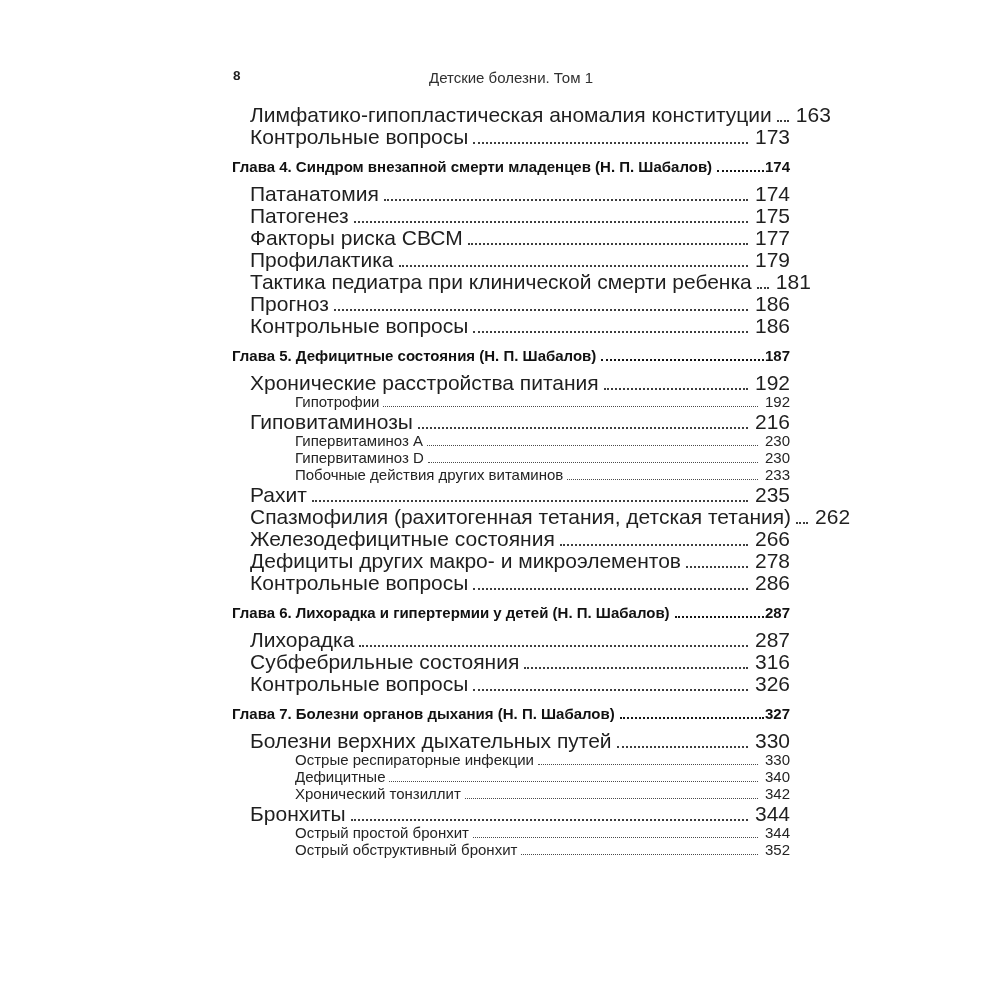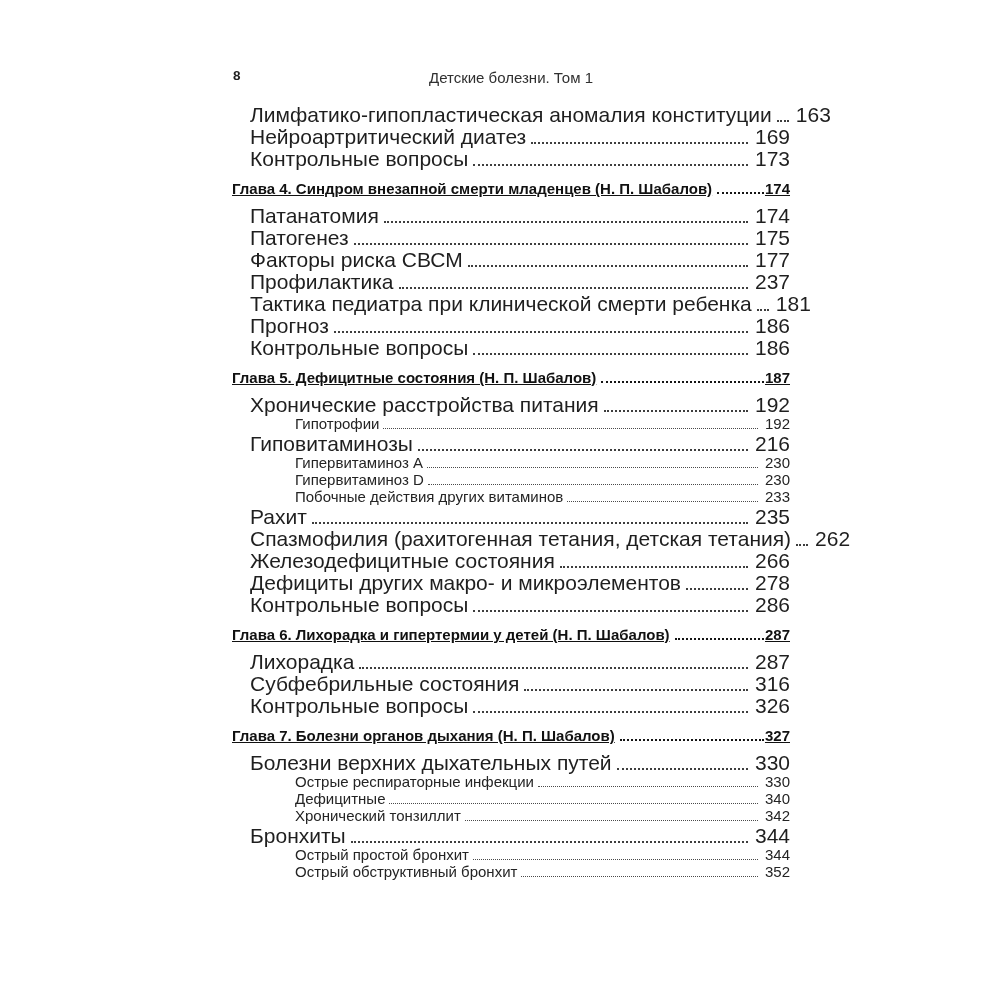--- a/index.html
+++ b/index.html
@@ -45,21 +45,20 @@
     padding-left: 63px;
     color: #242424;
   }
   .row.chapter {
     height: 22px;
     margin-top: 11px;
     margin-bottom: 2px;
     font-size: 15px;
     font-weight: 700;
     color: #111;
-    text-decoration: underline;
   }
   .title { white-space: nowrap; }
   .leader {
     flex: 1;
     height: 2px;
     margin-left: 5px;
     border-bottom: 2px dotted #3e3e3e;
     min-width: 12px;
   }
   .row.l2 .leader {
@@ -85,25 +84,20 @@
   <span class="running-title">Детские болезни. Том 1</span>
 </div>
 
 <div class="toc" id="toc">
     <div class="row l1">
       <span class="title">Лимфатико-гипопластическая аномалия конституции</span>
       <span class="leader"></span>
       <span class="pg">163</span>
     </div>
     <div class="row l1">
-      <span class="title">Нейроартритический диатез</span>
-      <span class="leader"></span>
-      <span class="pg">169</span>
-    </div>
-    <div class="row l1">
       <span class="title">Контрольные вопросы</span>
       <span class="leader"></span>
       <span class="pg">173</span>
     </div>
     <div class="row chapter">
       <span class="title">Глава 4. Синдром внезапной смерти младенцев (Н. П. Шабалов)</span>
       <span class="leader"></span>
       <span class="pg">174</span>
     </div>
     <div class="row l1">
@@ -117,21 +111,21 @@
       <span class="pg">175</span>
     </div>
     <div class="row l1">
       <span class="title">Факторы риска СВСМ</span>
       <span class="leader"></span>
       <span class="pg">177</span>
     </div>
     <div class="row l1">
       <span class="title">Профилактика</span>
       <span class="leader"></span>
-      <span class="pg">237</span>
+      <span class="pg">179</span>
     </div>
     <div class="row l1">
       <span class="title">Тактика педиатра при клинической смерти ребенка</span>
       <span class="leader"></span>
       <span class="pg">181</span>
     </div>
     <div class="row l1">
       <span class="title">Прогноз</span>
       <span class="leader"></span>
       <span class="pg">186</span>

